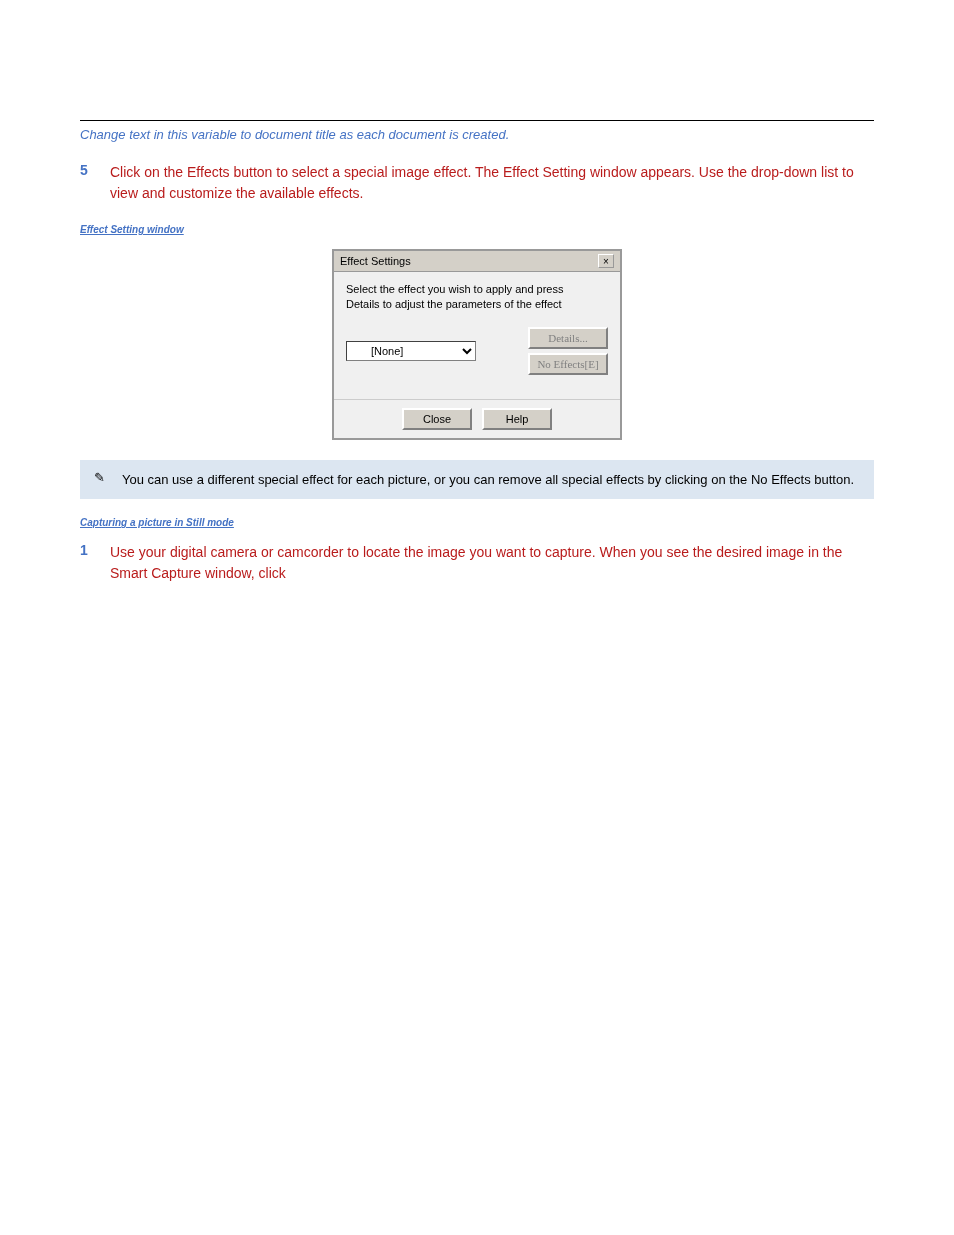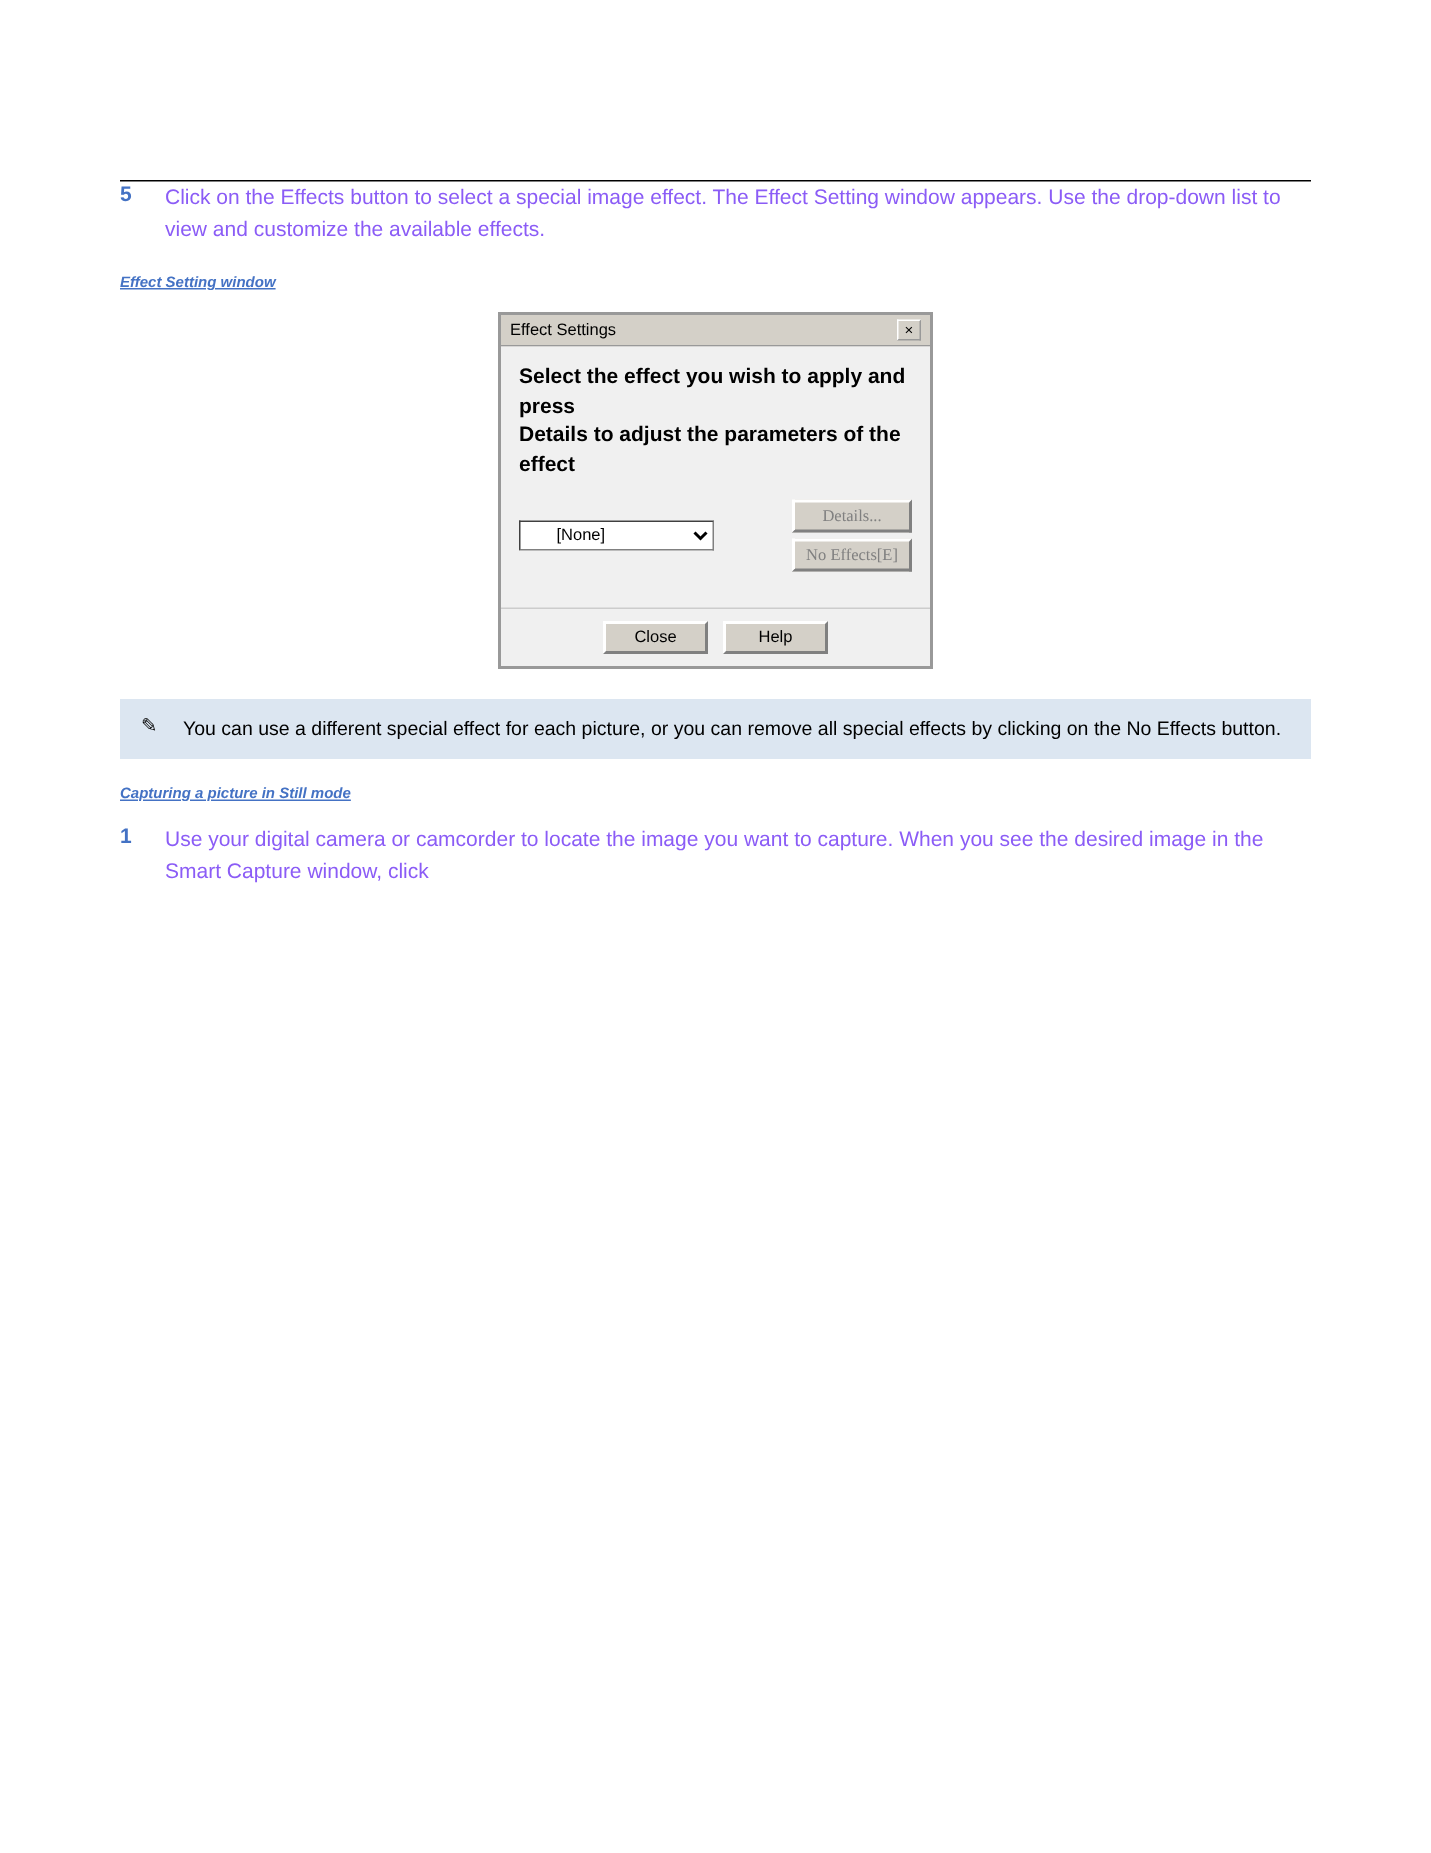--- a/index.html
+++ b/index.html
@@ -45,21 +45,21 @@
     .step-number {
       font-weight: bold;
       color: #4472C4;
       font-size: 14px;
       min-width: 30px;
       padding-top: 0;
     }
 
     .step-text {
       font-size: 14px;
-      color: #8b5cf6;
+      color: #b91c1c;
       line-height: 1.5;
       flex: 1;
     }
 
     
     .section-heading {
       font-style: italic;
       font-weight: bold;
       color: #4472C4;
       font-size: 10px;
@@ -111,25 +111,24 @@
       cursor: pointer;
       color: #000;
     }
 
     .dialog-body {
       padding: 10px 12px;
       background: #f0f0f0;
     }
 
     .dialog-description {
-      font-size: 14px;
+      font-size: 11px;
       color: #000;
       margin-bottom: 14px;
       line-height: 1.4;
-      font-weight: bold;
     }
 
     .dialog-dropdown-container {
       display: flex;
       align-items: center;
       gap: 4px;
     }
 
     .dialog-dropdown {
       width: 130px;
@@ -214,20 +213,21 @@
       line-height: 1.5;
     }
   </style>
 </head>
 <body>
 
 <div class="page-container">
 
   <div class="top-rule"></div>
 
+  <div class="variable-text">Change text in this variable to document title as each document is created.</div>
 
   <div class="step-block">
     <div class="step-number">5</div>
     <div class="step-text">Click on the Effects button to select a special image effect. The Effect Setting window appears. Use the drop-down list to view and customize the available effects.</div>
   </div>
 
   <div class="section-heading">Effect Setting window</div>
 
   <div class="dialog-container">
     <div class="dialog-box">

